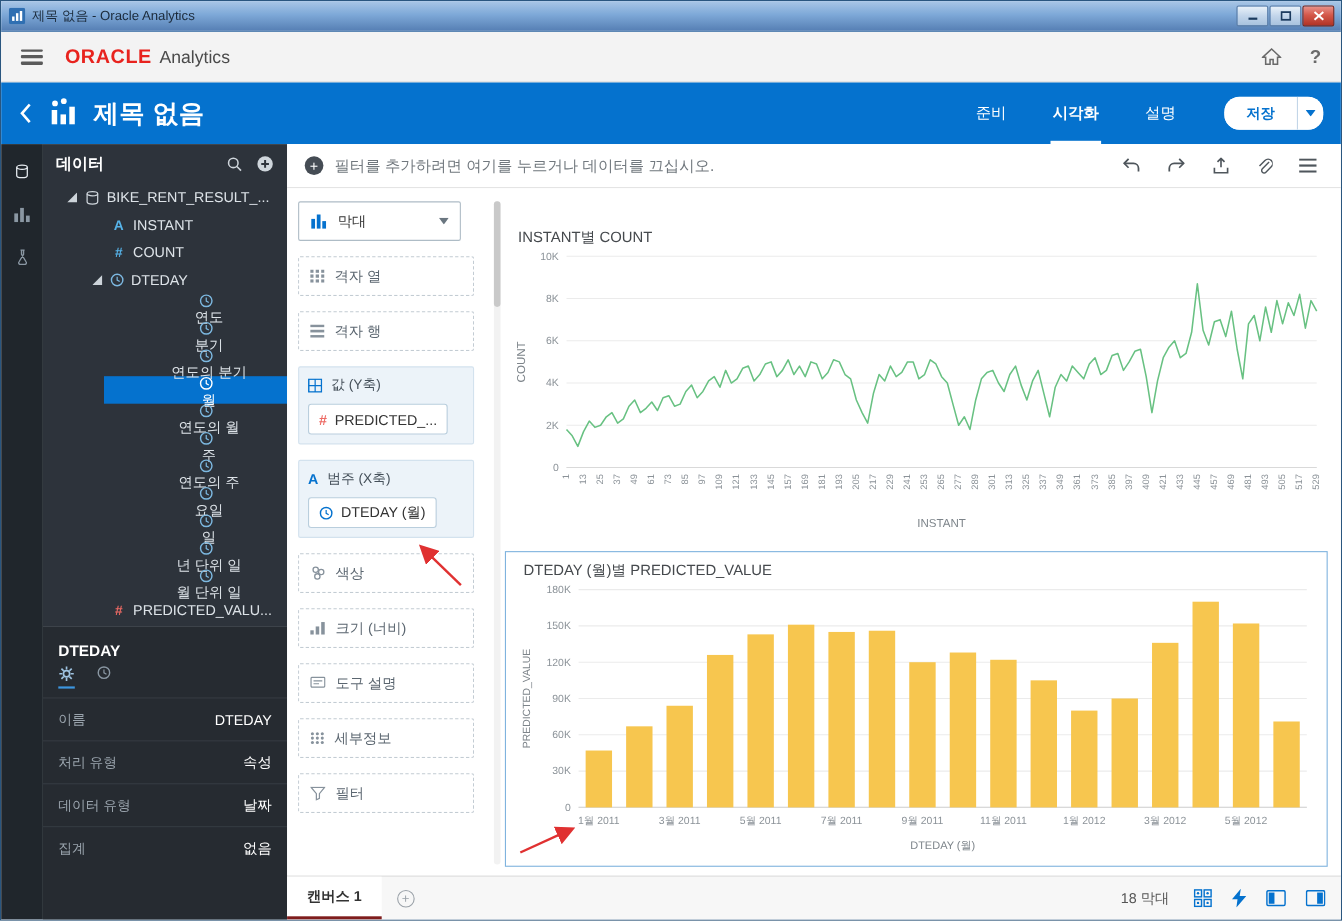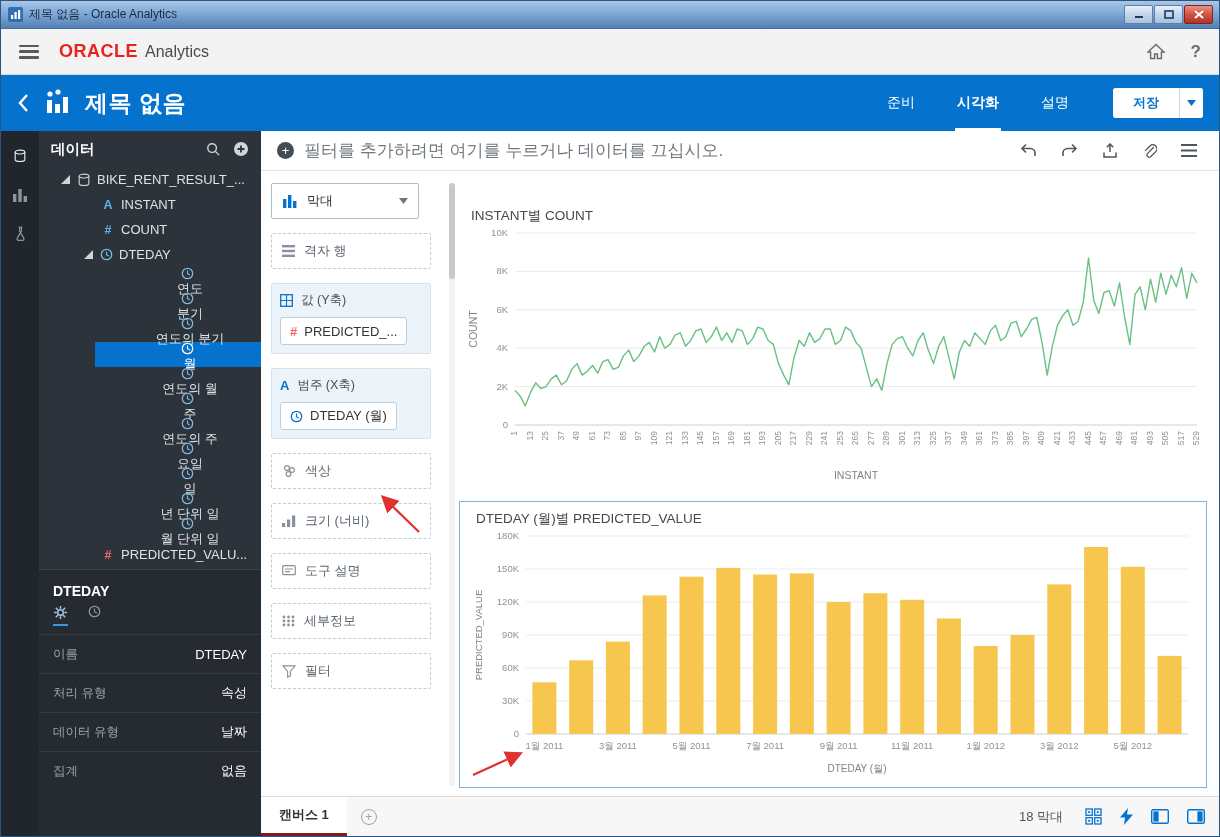--- a/index.html
+++ b/index.html
@@ -20,21 +20,21 @@
   .brand .product{color:#4a4a4a;font-size:16px;margin-left:7px;}
   .header-right{margin-left:auto;display:flex;align-items:center;gap:26px;color:#6a6a6a;}
   
   .blue-bar{position:absolute;top:74px;left:0;right:0;height:56px;background:#0572ce;display:flex;align-items:center;padding:0 16px;box-sizing:border-box;}
   .back-btn{color:#fff;margin-right:14px;display:flex;align-items:center;cursor:pointer;}
   .viz-logo{margin-right:12px;display:flex;align-items:center;}
   .proj-title{color:#fff;font-size:23px;font-weight:600;letter-spacing:0.5px;}
   .mode-tabs{margin-left:auto;display:flex;align-items:center;gap:38px;margin-right:42px;height:100%;}
   .mtab{color:#fff;font-size:14px;cursor:pointer;height:100%;display:flex;align-items:center;border-bottom:3px solid transparent;border-top:3px solid transparent;box-sizing:border-box;padding:0 2px;}
   .mtab.active{border-bottom-color:#fff;font-weight:bold;}
-  .save-split{display:flex;height:30px;background:#fff;border-radius:3px;overflow:hidden;}
+  .save-split{display:flex;height:30px;background:#fff;border-radius:14px;overflow:hidden;}
   .save-main{border:none;background:#fff;color:#0572ce;font-size:13px;font-weight:bold;padding:0 20px;cursor:pointer;font-family:inherit;}
   .save-caret{border:none;border-left:1px solid #c3d6e8;background:#fff;width:24px;display:flex;align-items:center;justify-content:center;cursor:pointer;}
   
   .left-rail{position:absolute;top:130px;bottom:0;left:0;width:38px;background:#20262c;display:flex;flex-direction:column;align-items:center;padding-top:18px;gap:24px;box-sizing:border-box;}
   .rail-ico{color:#8a97a3;cursor:pointer;display:flex;}
   .rail-ico.on{color:#e9eef3;}
   
   .data-panel{position:absolute;top:130px;bottom:0;left:38px;width:222px;background:#2d333b;box-sizing:border-box;}
   .dp-header{height:36px;display:flex;align-items:center;padding:0 12px;color:#fff;}
   .dp-title{font-size:14.5px;font-weight:600;}
@@ -55,21 +55,21 @@
   .ptabs{display:flex;gap:20px;padding:2px 14px 8px;}
   .ptab{padding-bottom:4px;border-bottom:2px solid transparent;display:flex;}
   .ptab.active{border-bottom-color:#3c96e0;}
   .prow{height:38px;border-top:1px solid #353b42;display:flex;align-items:center;justify-content:space-between;padding:0 14px;}
   .plab{color:#9aa4ad;font-size:12.5px;}
   .pval{color:#fff;font-size:13px;}
   
   .main{position:absolute;top:130px;left:260px;right:0;bottom:40px;background:#fff;}
   .filter-bar{height:40px;border-bottom:1px solid #e4e4e4;display:flex;align-items:center;padding:0 16px;box-sizing:border-box;}
   .fb-plus{width:17px;height:17px;border-radius:50%;background:#454c54;color:#fff;display:flex;align-items:center;justify-content:center;font-size:13px;line-height:1;cursor:pointer;}
-  .fb-text{margin-left:10px;color:#71787e;font-size:17px;}
+  .fb-text{margin-left:10px;color:#71787e;font-size:14px;}
   .fb-tools{margin-left:auto;display:flex;align-items:center;gap:24px;color:#4f565c;padding-right:6px;}
   .fb-tools > span{display:flex;cursor:pointer;}
   
   .grammar{position:absolute;left:0;top:40px;bottom:0;width:196px;padding:12px 8px 0 10px;box-sizing:border-box;}
   .gbox{width:160px;height:36px;border:1px dashed #c3ccd3;border-radius:2px;margin-bottom:14px;display:flex;align-items:center;padding:0 10px;color:#5b6670;font-size:13px;background:#fff;box-sizing:border-box;cursor:pointer;}
   .gbox .zic{display:flex;margin-right:9px;color:#87929c;}
   .gselect{width:148px;height:36px;border:1px solid #aebcc6;border-radius:2px;margin-bottom:14px;display:flex;align-items:center;padding:0 10px;font-size:13px;color:#333;box-sizing:border-box;cursor:pointer;background:#fff;}
   .gselect .zic{display:flex;margin-right:9px;}
   .gselect .caret{margin-left:auto;display:flex;color:#6a7680;}
   .gsection{width:160px;background:#ecf3f9;border:1px solid #d3e2ee;border-radius:2px;padding:8px;margin-bottom:14px;box-sizing:border-box;cursor:pointer;}
@@ -457,20 +457,38 @@
             </svg>
           </span>
         <span>막대</span>
         <span class="caret">
             <svg width="9" height="6">
               <polygon points="0,0 9,0 4.5,6" fill="#6a7680"></polygon>
             </svg>
           </span>
       </div>
       <div id="grammar-zones">
+          <div class="gbox">
+            <span class="zic">
+              <svg width="13" height="12" viewBox="0 0 13 12">
+                <g fill="#87929c">
+                  <rect x="0" y="0" width="3" height="3"></rect>
+                  <rect x="0" y="4.5" width="3" height="3"></rect>
+                  <rect x="0" y="9" width="3" height="3"></rect>
+                  <rect x="5" y="0" width="3" height="3"></rect>
+                  <rect x="5" y="4.5" width="3" height="3"></rect>
+                  <rect x="5" y="9" width="3" height="3"></rect>
+                  <rect x="10" y="0" width="3" height="3"></rect>
+                  <rect x="10" y="4.5" width="3" height="3"></rect>
+                  <rect x="10" y="9" width="3" height="3"></rect>
+                </g>
+              </svg>
+            </span>
+            <span>격자 열</span>
+          </div>
           <div class="gbox">
             <span class="zic">
               <svg width="13" height="12" viewBox="0 0 13 12">
                 <g fill="#87929c">
                   <rect x="0" y="0" width="13" height="2.4"></rect>
                   <rect x="0" y="4.8" width="13" height="2.4"></rect>
                   <rect x="0" y="9.6" width="13" height="2.4"></rect>
                 </g>
               </svg>
             </span>

